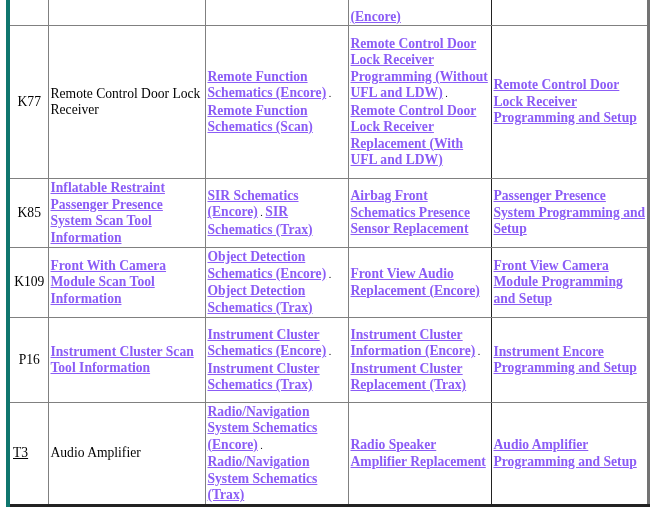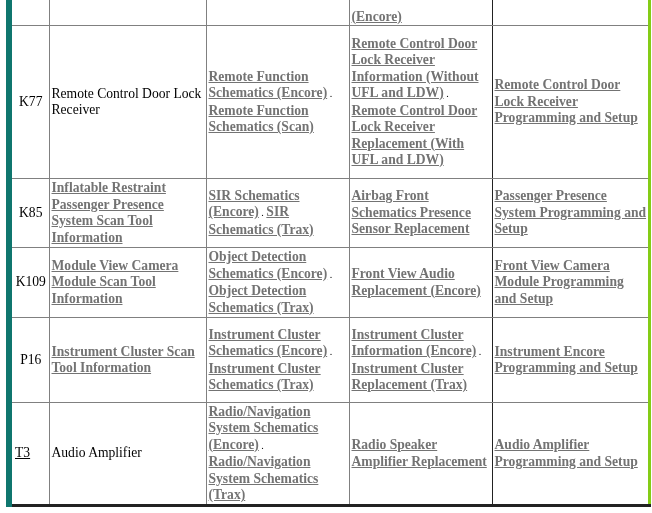--- a/index.html
+++ b/index.html
@@ -2,27 +2,27 @@
 <html><head>
 <meta charset="utf-8">
 <style>
   html, body { margin: 0; padding: 0; background: #ffffff; }
   body { width: 652px; height: 513px; overflow: hidden; position: relative;
          font-family: "Liberation Serif", serif; color: #000; }
   .tbl { position: absolute; left: 6px; top: 0px; width: 640px;
          border-collapse: collapse; table-layout: fixed; font-size: 13.6px; line-height: 16.5px; }
   .tbl td { border: 1px solid #808080; vertical-align: middle; padding: 0 1px 0 2px; }
   .tbl tr:last-child td { border-bottom: 3px solid #222; }
-  .tbl td:first-child { border-left: 6px solid #0f766e; }
-  .tbl td:last-child { border-right: 3px solid #84cc16; }
+  .tbl td:first-child { border-left: 4px solid #0f766e; }
+  .tbl td:last-child { border-right: 3px solid #737373; }
   .tbl td.mid { border-right: 1px solid #222; }
   .tbl tr.top td { border-top: none; height: 25px; vertical-align: bottom; }
   .code { text-align: center; padding: 0; }
   .code.left { text-align: left; padding-left: 3px; text-decoration: underline; }
-  a.lnk { color: #737373; font-weight: bold; text-decoration: underline; text-align: right; }
+  a.lnk { color: #8b5cf6; font-weight: bold; text-decoration: underline; text-align: right; }
   .sep { font-size: 10px; }
 </style>
 </head>
 <body>
 
 <table class="tbl">
   <colgroup>
     <col style="width:40px">
       <col style="width:157px">
       <col style="width:143px">
@@ -35,35 +35,35 @@
       <td></td>
       <td></td>
       <td class="mid"><a class="lnk">(Encore)</a></td>
       <td></td>
     </tr>
 
     <tr style="height:153px">
       <td class="code"><span>K77</span></td>
       <td><span>Remote Control Door Lock Receiver</span></td>
       <td><a class="lnk">Remote Function Schematics (Encore)</a><span class="sep"> . </span><br><a class="lnk">Remote Function Schematics (Scan)</a></td>
-      <td class="mid"><a class="lnk">Remote Control Door Lock Receiver Information (Without UFL and LDW)</a><span class="sep"> . </span><a class="lnk">Remote Control Door Lock Receiver Replacement (With UFL and LDW)</a></td>
+      <td class="mid"><a class="lnk">Remote Control Door Lock Receiver Programming (Without UFL and LDW)</a><span class="sep"> . </span><a class="lnk">Remote Control Door Lock Receiver Replacement (With UFL and LDW)</a></td>
       <td><a class="lnk">Remote Control Door Lock Receiver Programming and Setup</a></td>
     </tr>
 
     <tr style="height:69px">
       <td class="code"><span>K85</span></td>
       <td><a class="lnk">Inflatable Restraint Passenger Presence System Scan Tool Information</a></td>
       <td><a class="lnk">SIR Schematics (Encore)</a><span class="sep"> . </span><a class="lnk">SIR Schematics (Trax)</a></td>
       <td class="mid"><a class="lnk">Airbag Front Schematics Presence Sensor Replacement</a></td>
       <td><a class="lnk">Passenger Presence System Programming and Setup</a></td>
     </tr>
 
     <tr style="height:70px">
       <td class="code"><span>K109</span></td>
-      <td><a class="lnk">Module View Camera Module Scan Tool Information</a></td>
+      <td><a class="lnk">Front With Camera Module Scan Tool Information</a></td>
       <td><a class="lnk">Object Detection Schematics (Encore)</a><span class="sep"> . </span><a class="lnk">Object Detection Schematics (Trax)</a></td>
       <td class="mid"><a class="lnk">Front View Audio Replacement (Encore)</a></td>
       <td><a class="lnk">Front View Camera Module Programming and Setup</a></td>
     </tr>
 
     <tr style="height:85px">
       <td class="code"><span>P16</span></td>
       <td><a class="lnk">Instrument Cluster Scan Tool Information</a></td>
       <td><a class="lnk">Instrument Cluster Schematics (Encore)</a><span class="sep"> . </span><a class="lnk">Instrument Cluster Schematics (Trax)</a></td>
       <td class="mid"><a class="lnk">Instrument Cluster Information (Encore)</a><span class="sep"> . </span><a class="lnk">Instrument Cluster Replacement (Trax)</a></td>

